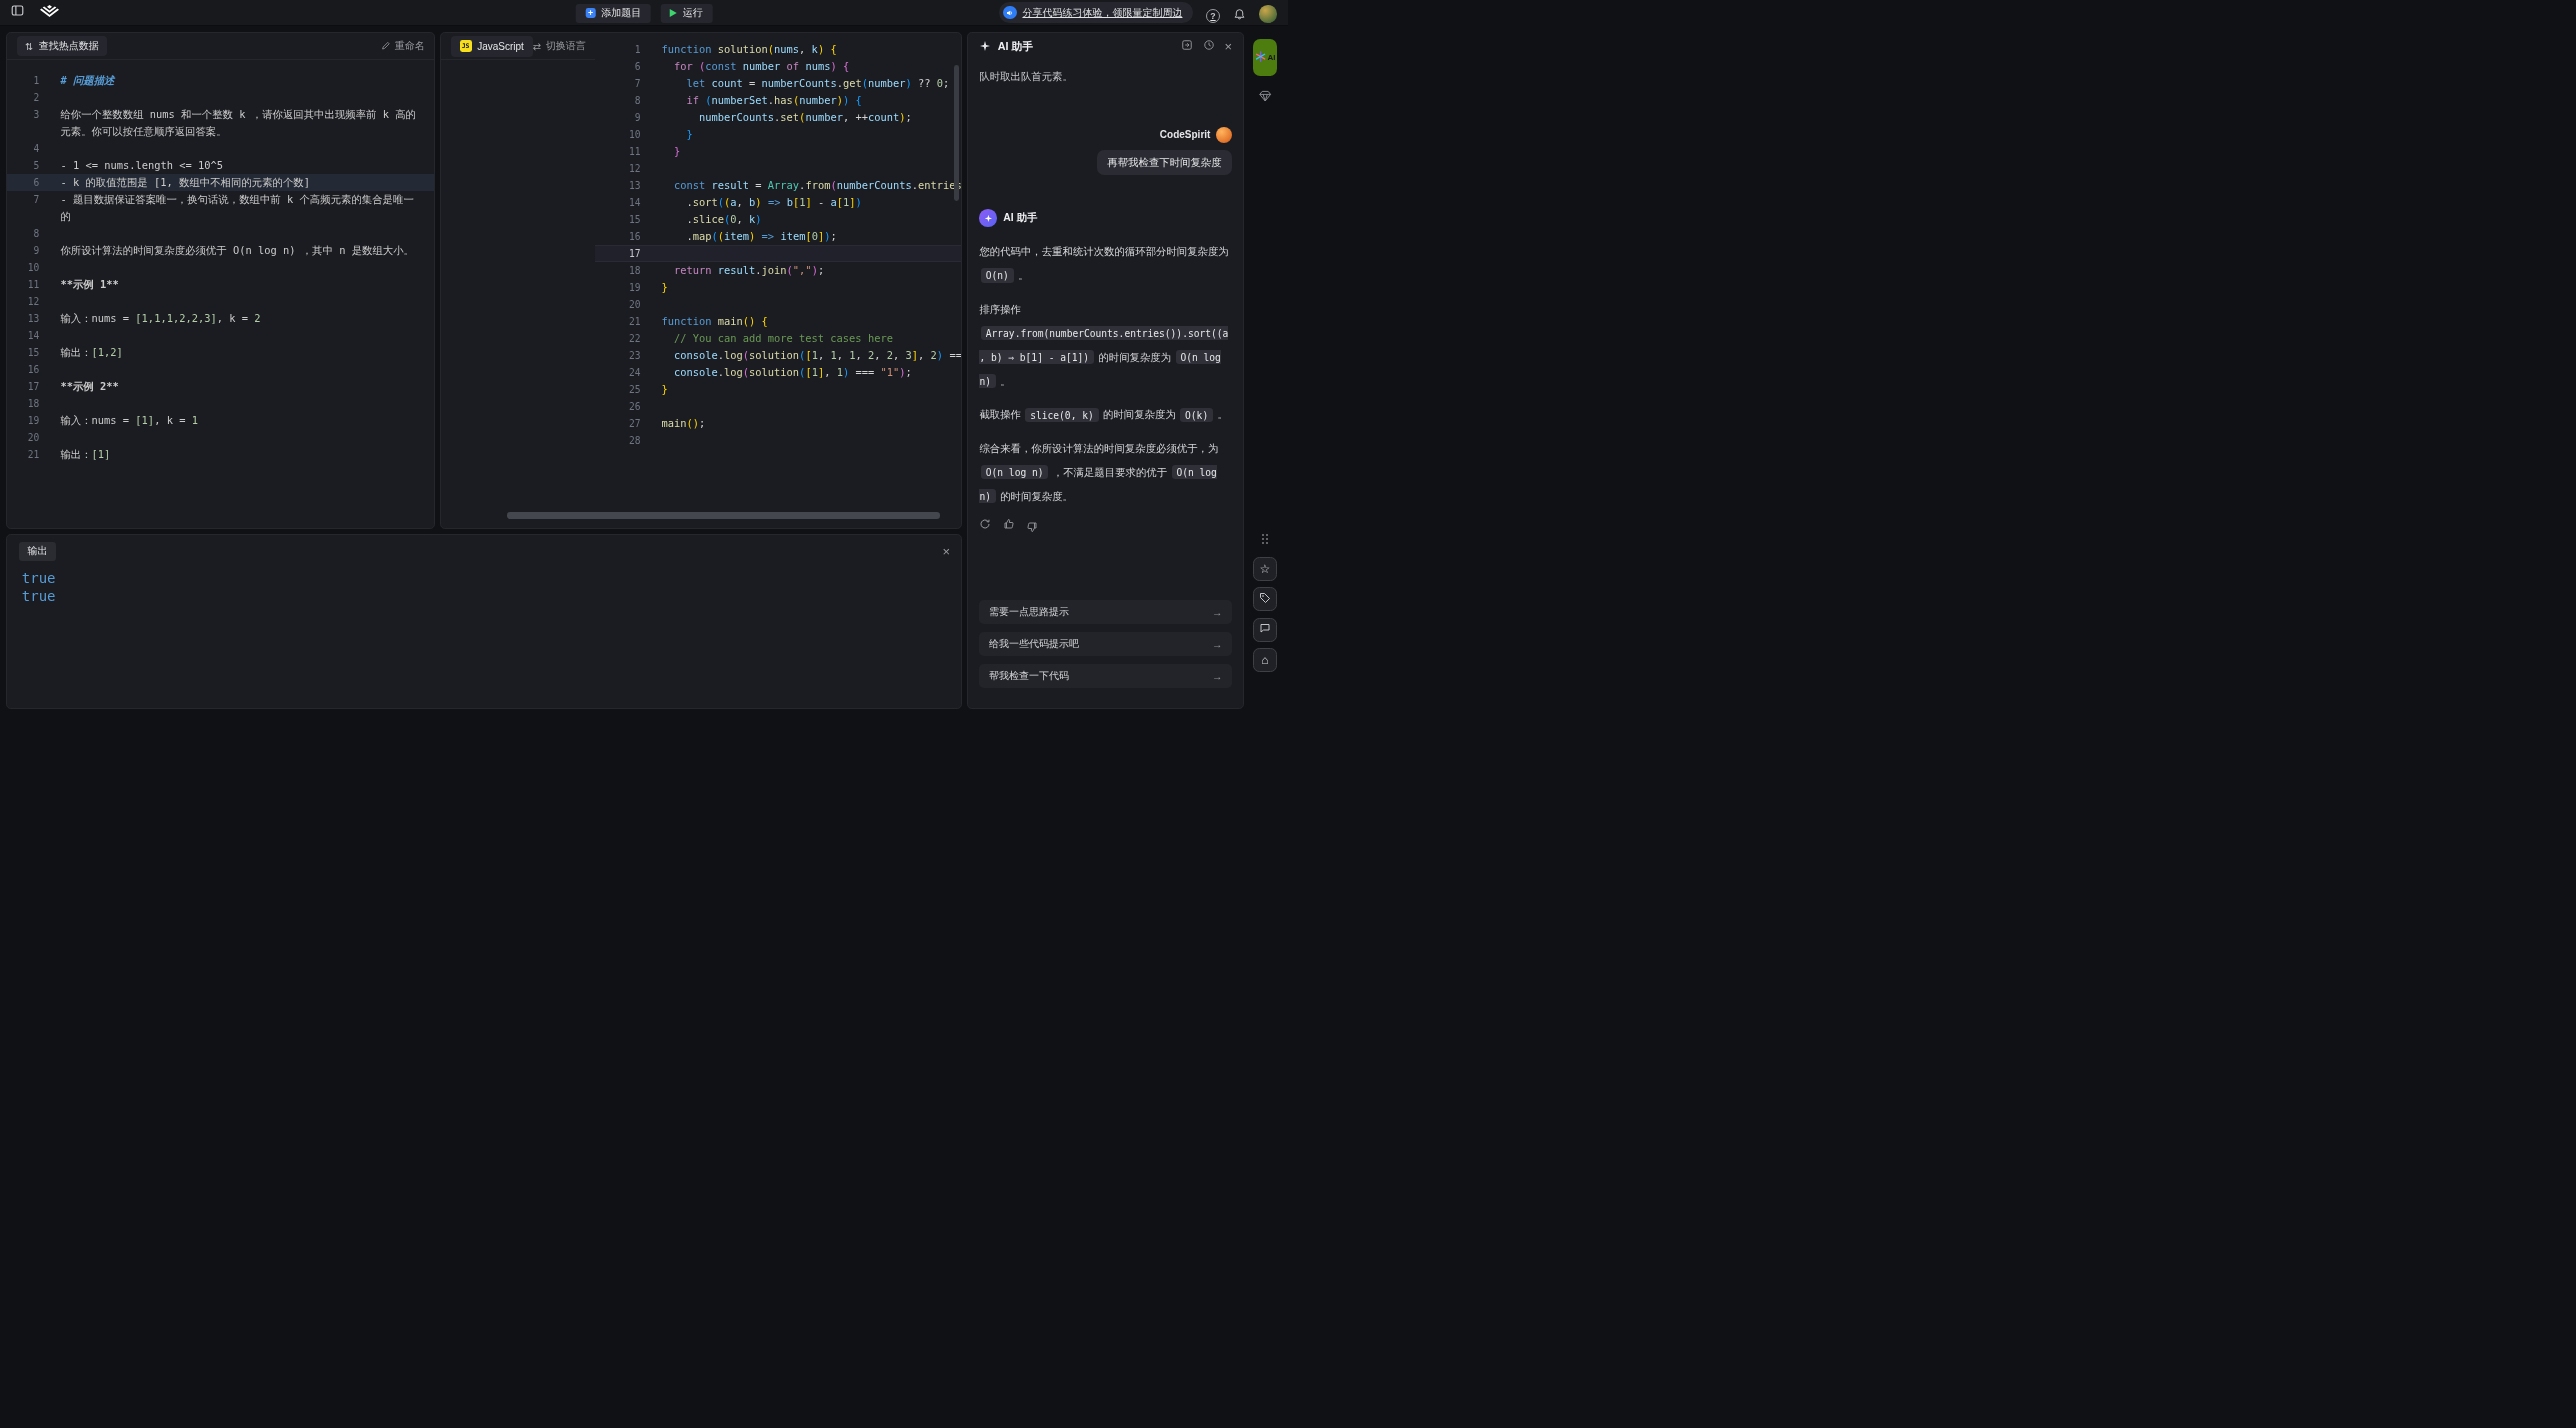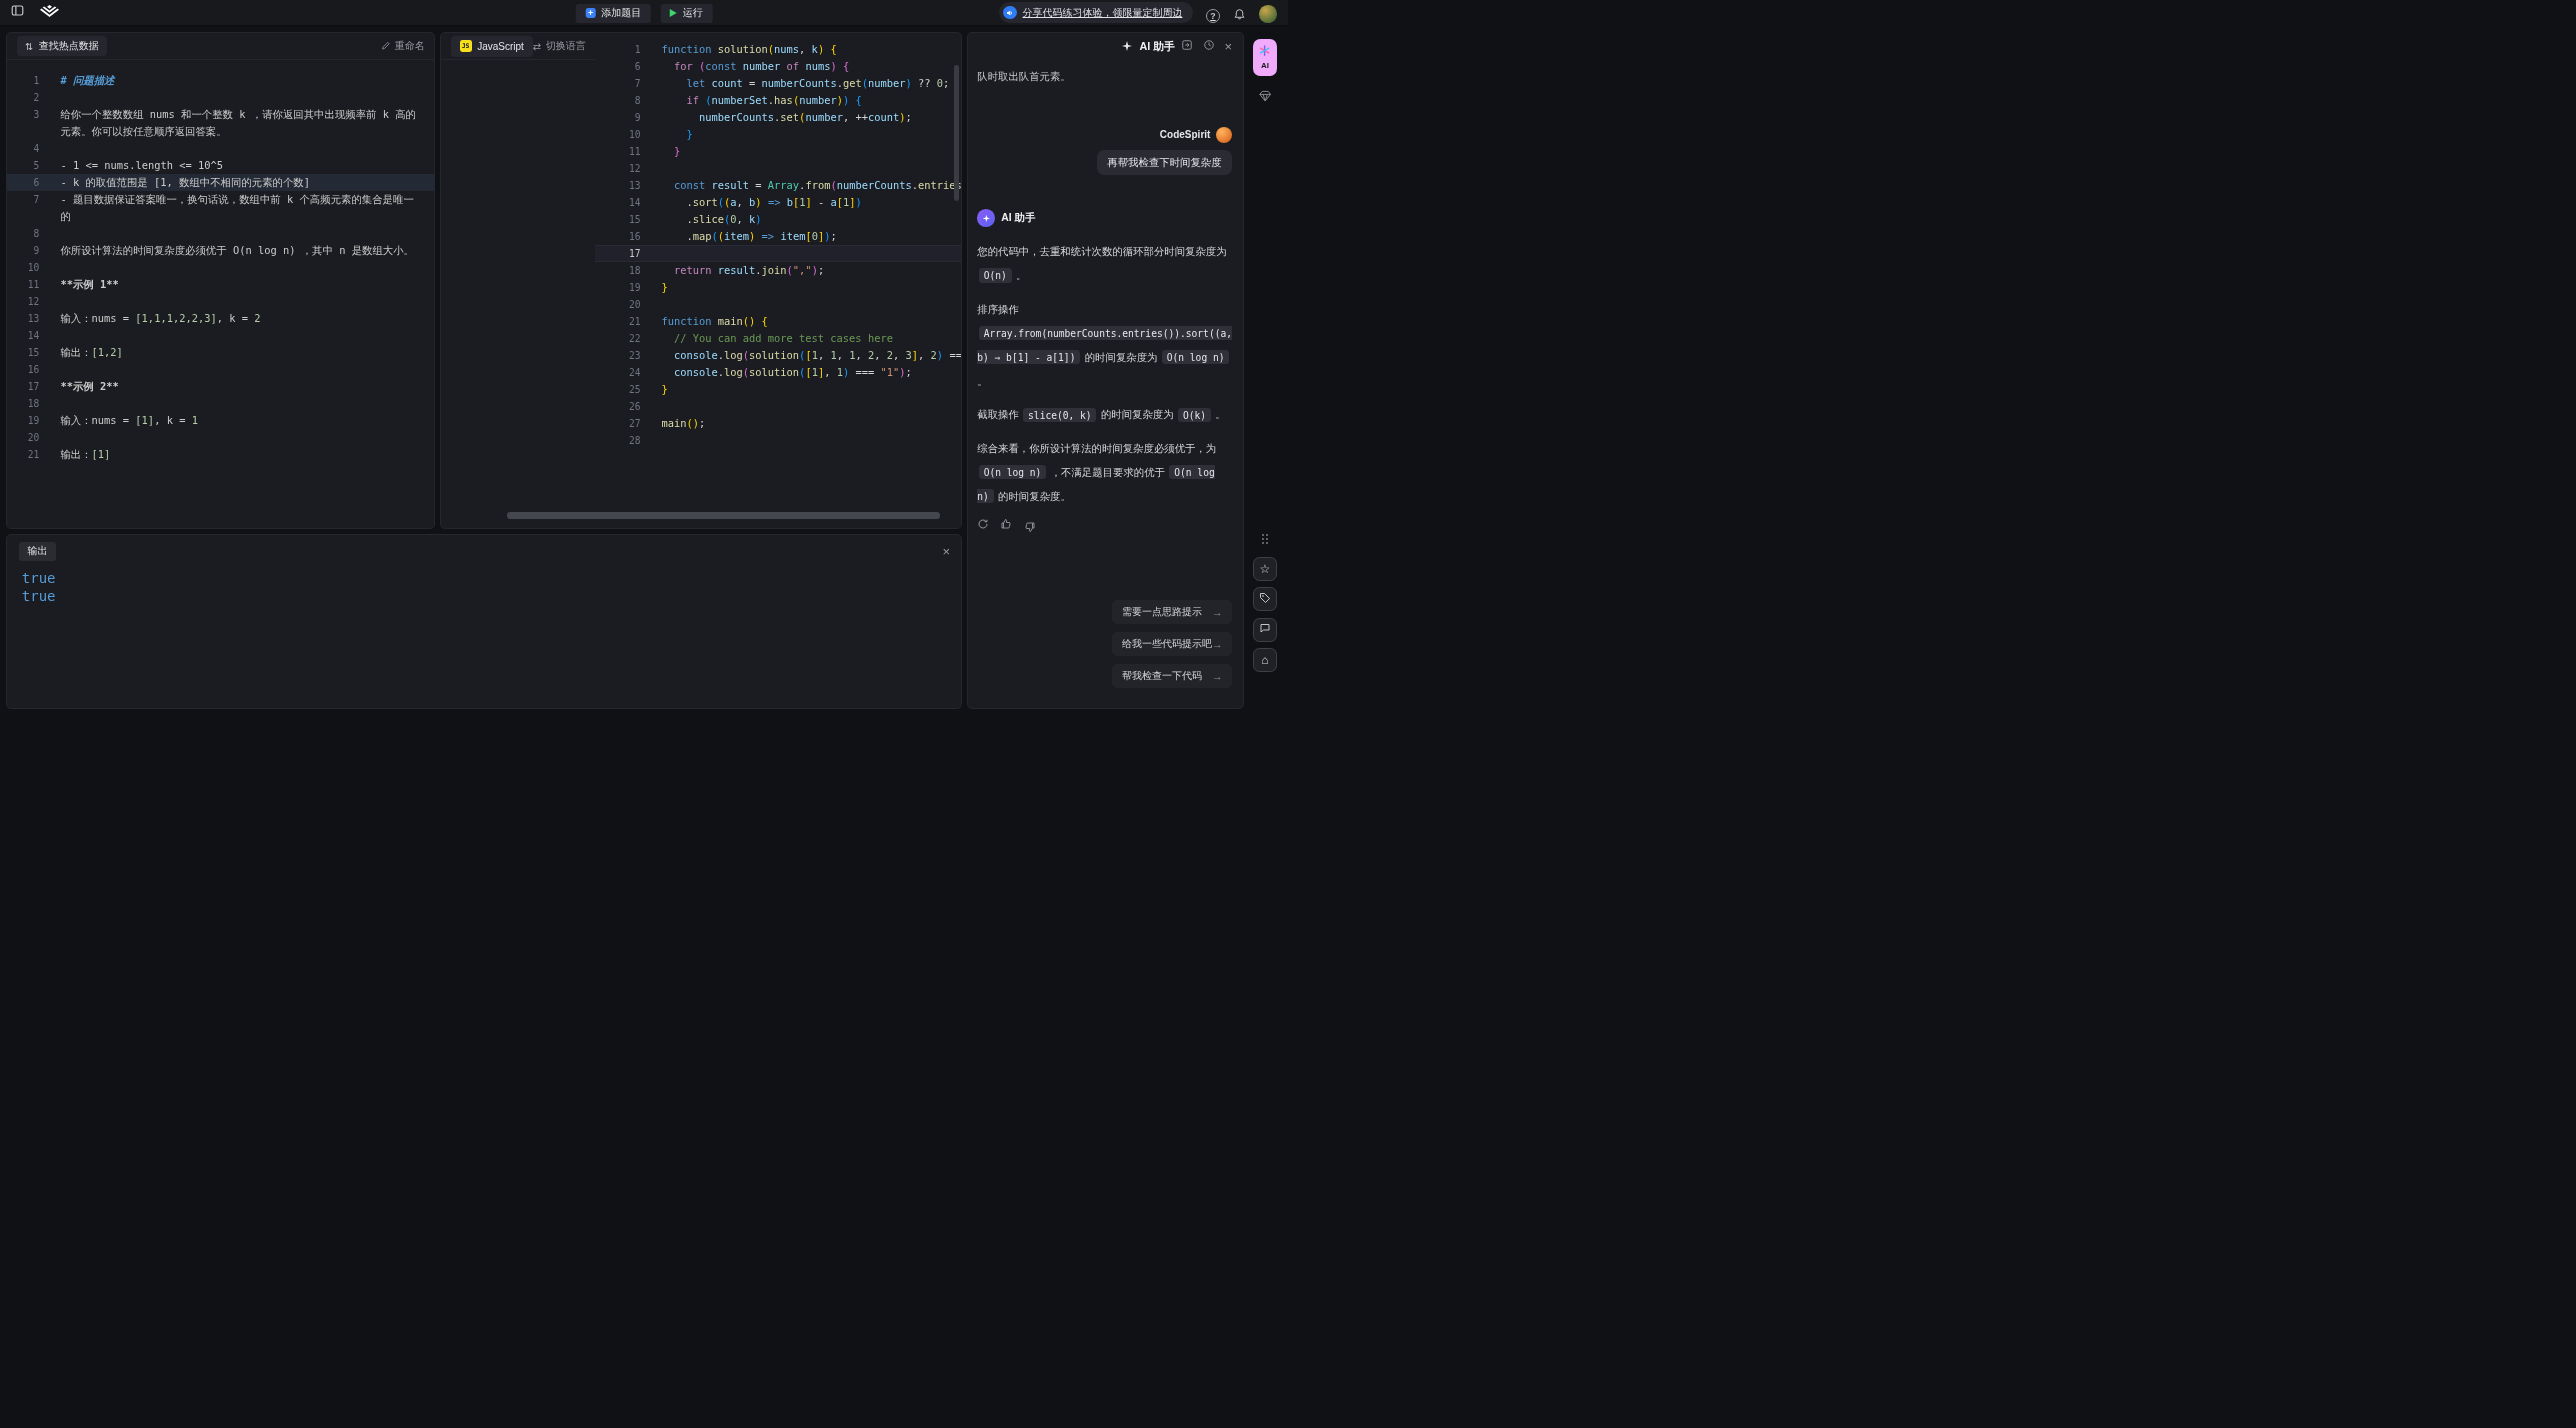--- a/index.html
+++ b/index.html
@@ -92,21 +92,21 @@
   .ohead{ height:32px; flex:none; display:flex; align-items:center; padding:0 11.2px; }
   .out-chip{ height:19px; background:#2b2c32; border-radius:3.2px; color:#e3e3e6; font-size:10px;
     display:flex; align-items:center; padding:0 8.8px; border:none; }
   .out-close{ margin-left:auto; background:none; border:none; color:#9a9ca3; font-size:13px;
     cursor:pointer; line-height:1; }
   .obody{ padding:3.2px 14.4px; }
   .out-line{ font-family:"DejaVu Sans Mono","Liberation Mono",monospace; font-size:14px;
     line-height:17.6px; color:#569cd6; }
 
   
-  .ai{ width:277px; display:flex; flex-direction:column;align-items:flex-end; }
+  .ai{ width:277px; display:flex; flex-direction:column; }
   .ahead{ height:27px; flex:none; display:flex; align-items:center; gap:6.4px; padding:0 11.2px; }
   .ahead-title{ font-weight:bold; font-size:10.8px; color:#f0f0f3; }
   .ahead-icons{ margin-left:auto; display:flex; align-items:center; gap:9.6px; }
   .ahead .icon-btn{ color:#9a9ca3; }
   .a-close{ background:none; border:none; color:#9a9ca3; font-size:13px; cursor:pointer; line-height:1; }
   .abody{ flex:1; overflow:hidden; padding:0 11.2px; }
   .ai-scrolled{ margin-top:9.6px; color:#c9cad0; }
   .u-name-row{ margin-top:43px; display:flex; align-items:center; justify-content:flex-end; gap:5.6px; }
   .u-name{ font-weight:bold; font-size:10px; color:#e6e6ea; }
   .u-avatar{ width:16px; height:16px; border-radius:50%;
@@ -134,22 +134,22 @@
     border:0.8px solid #caccd3; border-radius:8px; }
   .ai-input textarea{ width:100%; height:35px; background:transparent; border:none; outline:none;
     resize:none; color:#e3e3e6; font-size:10.4px; padding:8px 9.6px;
     font-family:"Liberation Sans","DejaVu Sans",sans-serif; }
   .ai-input textarea::placeholder{ color:#6f7178; }
   .input-foot{ position:absolute; right:8px; bottom:5.6px; display:flex; align-items:center; gap:5.6px;
     color:#8b8d94; font-size:9.6px; }
 
   
   .rail{ width:32px; display:flex; flex-direction:column; align-items:center; padding:6.4px 0 30px; }
-  .rail-ai{ width:24px; height:37px; background:#f0abfc; border:none; border-radius:7.2px;
-    display:flex; flex-direction:column; align-items:center; justify-content:center; gap:1.6px;
+  .rail-ai{ width:24px; height:37px; background:#4d7c0f; border:none; border-radius:7.2px;
+    display:flex; flex-direction:row; align-items:center; justify-content:center; gap:1.6px;
     cursor:pointer; }
   .rail-ai-label{ font-size:8px; font-weight:bold; color:#1a1a1e; }
   .rail-gem{ margin-top:13px; }
   .rail-spacer{ flex:1; }
   .dots{ width:8px; height:11.2px; position:relative; margin-bottom:13px; }
   .dots::before{ content:""; position:absolute; left:0.8px; top:0.8px; width:2px; height:2px;
     border-radius:50%; background:#7a7c82;
     box-shadow:4px 0 0 #7a7c82, 0 4px 0 #7a7c82, 4px 4px 0 #7a7c82, 0 8px 0 #7a7c82, 4px 8px 0 #7a7c82; }
   .rail-btn{ width:24px; height:24px; background:#202127; border:0.8px solid #3f4046; border-radius:6.4px;
     color:#d6d7db; display:flex; align-items:center; justify-content:center; margin-bottom:6.4px;

